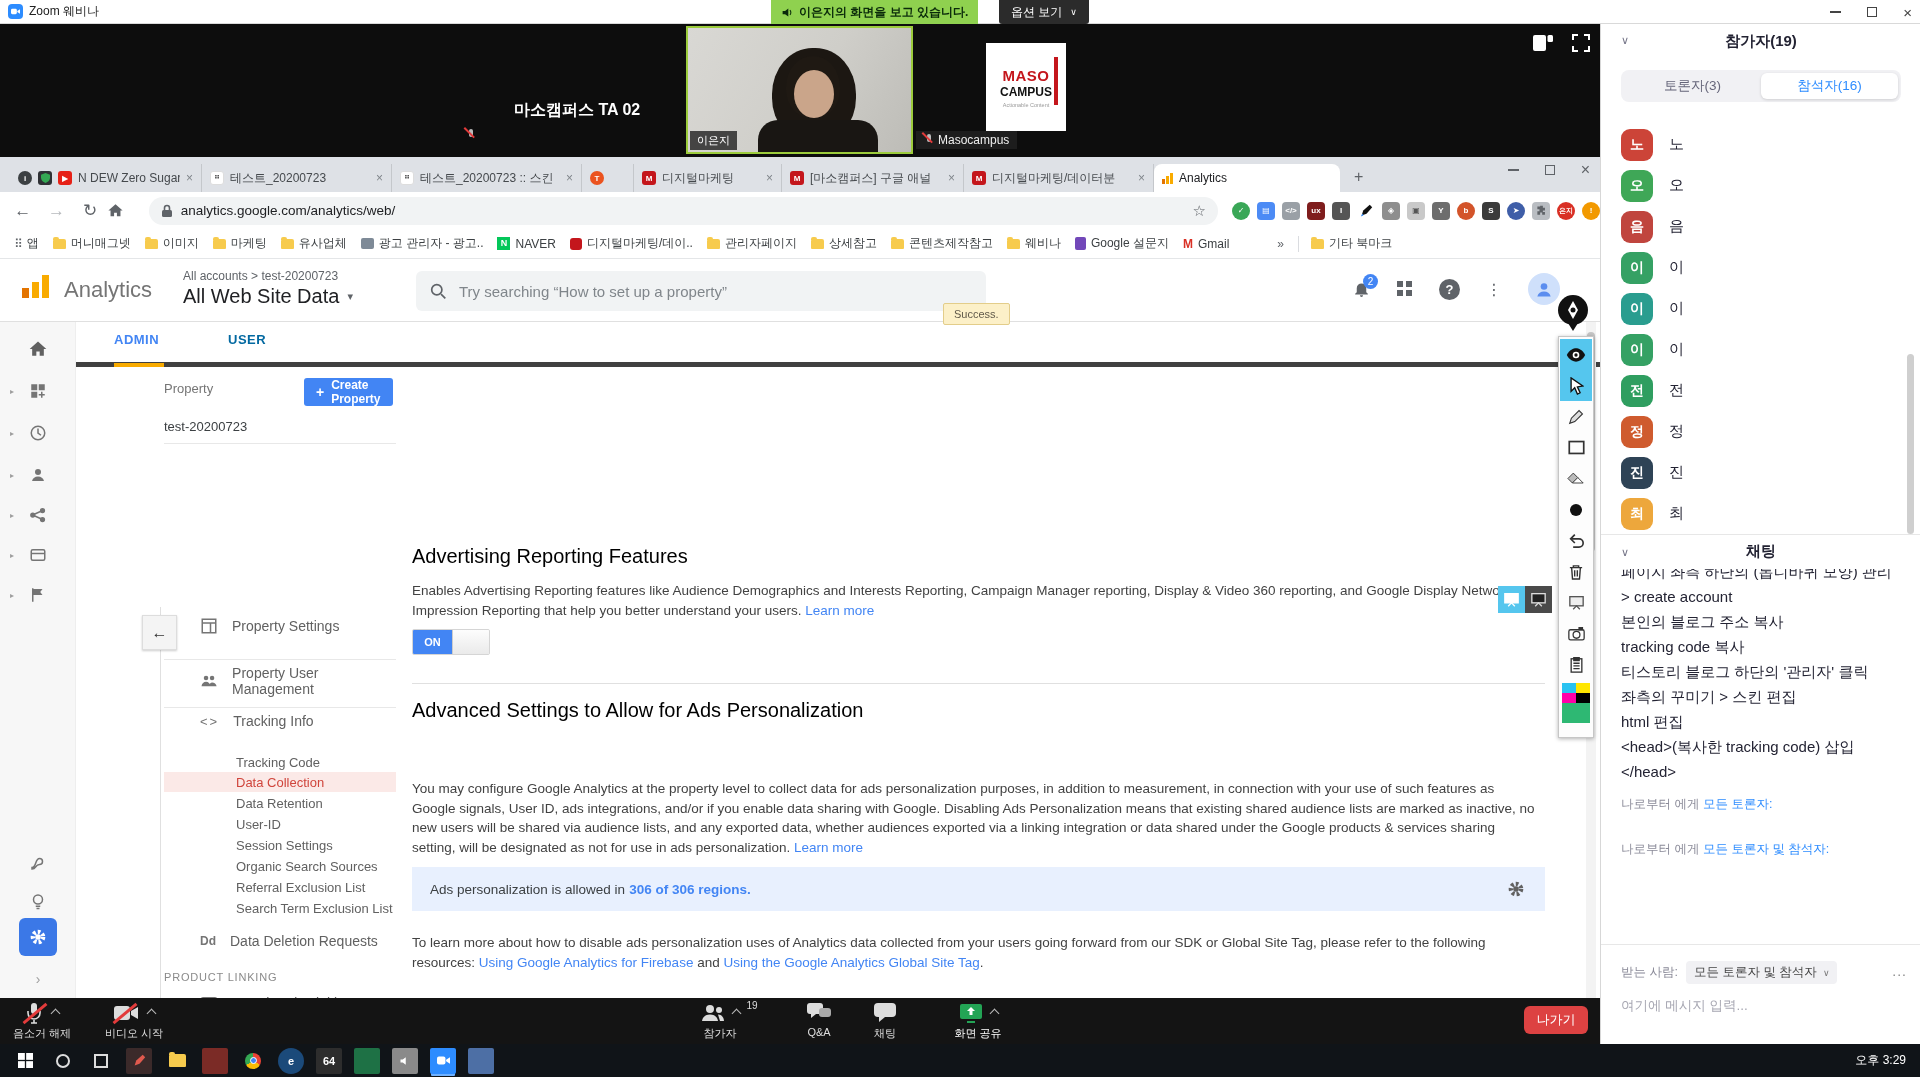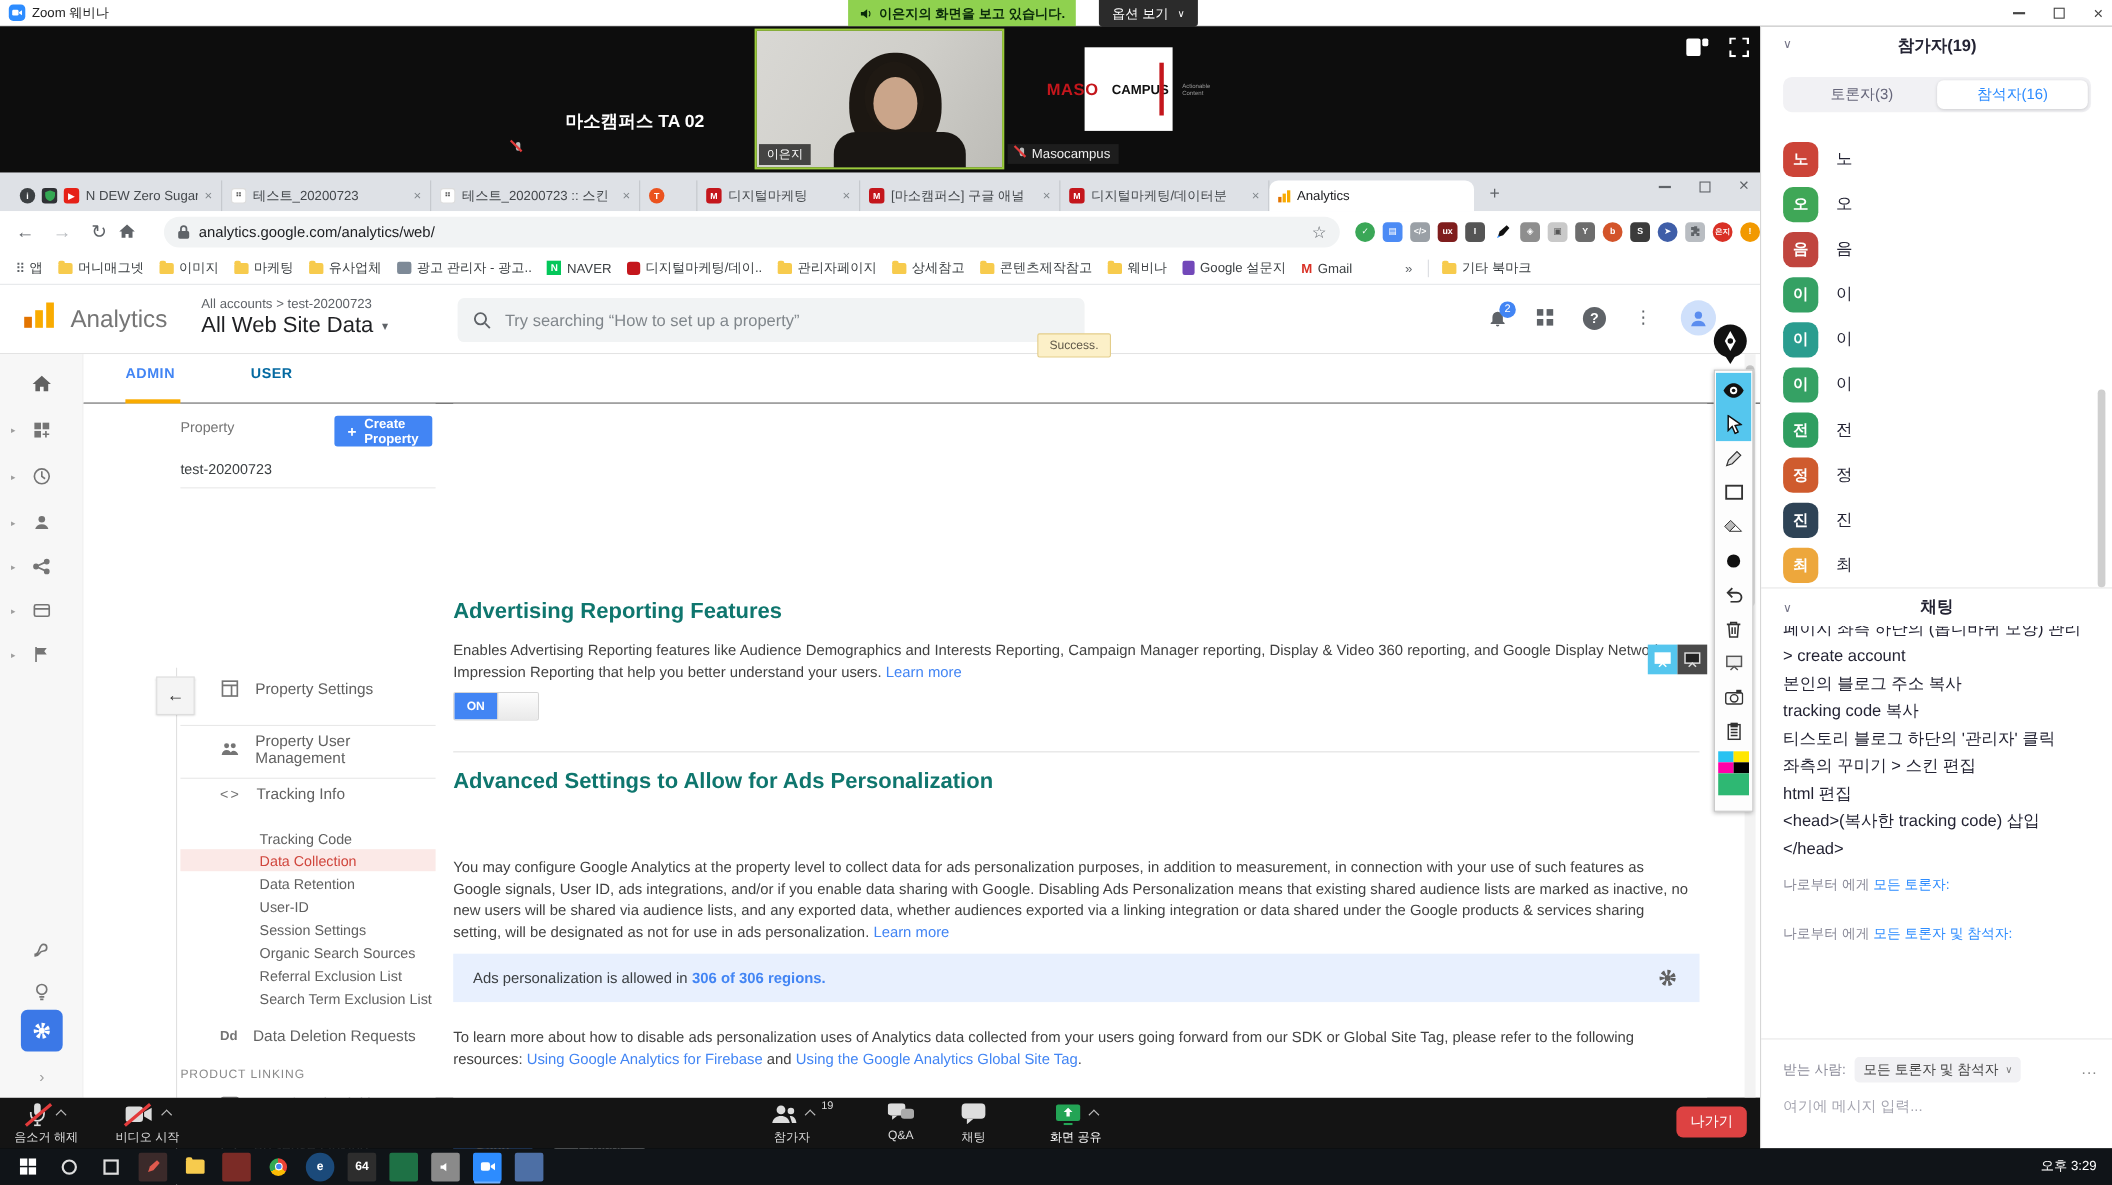--- a/index.html
+++ b/index.html
@@ -16,21 +16,21 @@
 .zwin{position:absolute;right:8px;top:0;height:24px;display:flex;align-items:center;gap:26px;color:#444}
 
 .vstrip{position:absolute;left:0;top:24px;width:1600px;height:133px;background:#0d0d0d}
 .vname{position:absolute;left:514px;top:76px;color:#fff;font-size:16px;font-weight:bold}
 .vtile{position:absolute;left:686px;top:2px;width:227px;height:128px;border:2px solid #9ccc3c;background:linear-gradient(120deg,#d9d8d4 0%,#cfcec9 55%,#bdbcb7 100%);overflow:hidden}
 .vtile .head{position:absolute;left:98px;top:28px;width:54px;height:62px;border-radius:50% 50% 46% 46%;background:#262019}
 .vtile .hair{position:absolute;left:84px;top:20px;width:84px;height:96px;border-radius:48%;background:#1c1712;z-index:0}
 .vtile .face{position:absolute;left:106px;top:42px;width:40px;height:48px;border-radius:50%;background:#caa58a;z-index:2}
 .vtile .body{position:absolute;left:70px;top:92px;width:120px;height:50px;border-radius:20px 20px 0 0;background:#191613;z-index:3}
 .vchip{position:absolute;left:2px;bottom:2px;background:rgba(20,20,20,.75);color:#fff;font-size:11px;padding:2px 7px;z-index:5}
-.mlogo{position:absolute;left:986px;top:19px;width:80px;height:76px;background:#fff;display:flex;flex-direction:row;align-items:center;justify-content:center;gap:12px}
+.mlogo{position:absolute;left:986px;top:19px;width:80px;height:88px;background:#fff;display:flex;flex-direction:column;align-items:center;justify-content:center;gap:1px}
 .mlogo .bar{position:absolute;right:8px;top:14px;width:4px;height:48px;background:#c4161c}
 .mlogo .l1{color:#c4161c;font-weight:900;font-size:15px;letter-spacing:.5px}
 .mlogo .l2{color:#111;font-weight:800;font-size:12px}
 .mlogo .l3{color:#999;font-size:5.5px;margin-top:2px}
 .mchip{position:absolute;left:916px;top:107px;display:flex;align-items:center;gap:4px;color:#eee;font-size:12px;background:#1d1d1d;padding:2px 8px}
 .micmute{position:relative;width:10px;height:14px}
 .micmute:before{content:"";position:absolute;left:3px;top:1px;width:4px;height:8px;border-radius:2px;background:#bbb}
 .micmute:after{content:"";position:absolute;left:-1px;top:-1px;width:14px;height:2px;background:#e23b3b;transform:rotate(45deg);transform-origin:left top}
 .viewicons{position:absolute;left:1532px;top:10px;display:flex;gap:18px}
 
@@ -62,32 +62,32 @@
 .crumb{position:absolute;left:183px;top:10px;font-size:12px;color:#5f6368}
 .viewsel{position:absolute;left:183px;top:26px;font-size:20px;color:#202124;display:flex;align-items:center;gap:8px}
 .gsearch{position:absolute;left:416px;top:12px;width:570px;height:40px;background:#f1f3f4;border-radius:6px;display:flex;align-items:center;padding:0 14px;gap:12px}
 .gsearch .ph{font-size:15px;color:#80868b}
 .gicons{position:absolute;right:40px;top:14px;display:flex;align-items:center;gap:26px;color:#5f6368}
 .toast{position:absolute;left:943px;top:146px;background:#fcf0c8;border:1px solid #e3cd8a;border-radius:2px;padding:4px 10px;font-size:11px;color:#60594a;z-index:9}
 .garail{position:absolute;left:0;top:165px;width:76px;height:676px;background:#f7f7f7;border-right:1px solid #eee}
 .rail-item{position:absolute;left:0;width:76px;height:34px;display:flex;align-items:center;justify-content:center;color:#757575}
 .rail-caret{position:absolute;left:10px;font-size:8px;color:#9e9e9e}
 .rail-gear{position:absolute;left:19px;width:38px;height:38px;border-radius:6px;background:#3b78e7;display:flex;align-items:center;justify-content:center}
-.admtabs{position:absolute;left:76px;top:165px;width:1524px;height:45px;background:#fff;border-bottom:1px solid #404040}
+.admtabs{position:absolute;left:76px;top:165px;width:1524px;height:45px;background:#fff;border-bottom:5px solid #404040}
 .admtab{position:absolute;top:10px;font-size:13px;font-weight:bold;letter-spacing:.5px}
 .admunder{position:absolute;left:38px;top:41px;width:50px;height:4px;background:#f9ab00}
 .propcol{position:absolute;left:76px;top:210px;width:320px;height:631px;background:#fff}
 .pc-row{position:absolute;display:flex;align-items:center;gap:14px;color:#616161;font-size:14px}
 .pc-sub{position:absolute;left:160px;font-size:13px;color:#616161}
 .pc-div{position:absolute;left:88px;width:232px;height:1px;background:#e8e8e8}
 .vline{position:absolute;left:84px;top:240px;width:1px;height:580px;background:#e0e0e0}
 .backbtn{position:absolute;left:66px;top:248px;width:35px;height:35px;background:#f4f4f4;border:1px solid #ddd;box-shadow:0 1px 2px rgba(0,0,0,.2);display:flex;align-items:center;justify-content:center;font-size:16px;color:#333;z-index:3}
 .createbtn{position:absolute;left:140px;top:-3px;height:28px;background:#4285f4;border-radius:3px;color:#fff;font-size:12px;font-weight:bold;display:flex;align-items:center;gap:7px;padding:0 12px}
 .gamain{position:absolute;left:412px;top:210px;width:1140px;height:631px;background:#fff}
-.h20{font-size:20px;color:#0f766e;font-weight:700}
+.h20{font-size:20px;color:#000000;font-weight:400}
 .p13{font-size:13.5px;color:#424242;line-height:1.45;width:1125px}
 .lnk{color:#4285f4;cursor:pointer}
 .toggle{position:absolute;left:0;top:262px;width:78px;height:26px;border:1px solid #d5d5d5;border-radius:2px;display:flex;overflow:hidden;box-shadow:inset 0 1px 2px rgba(0,0,0,.1)}
 .toggle .on{width:40px;background:#4285f4;color:#fff;font-size:11px;font-weight:bold;display:flex;align-items:center;justify-content:center}
 .toggle .knob{width:38px;background:linear-gradient(#fdfdfd,#eaeaea);border-left:1px solid #ccc}
 .infobox{position:absolute;left:0;top:500px;width:1133px;height:44px;background:#e8f0fe;display:flex;align-items:center;padding:0 18px;font-size:13.5px;color:#3c4043}
 .btn-save{position:absolute;left:0;top:662px;width:72px;height:30px;background:#4285f4;border-radius:3px;color:#fff;font-size:13px;font-weight:bold;display:flex;align-items:center;justify-content:center;box-shadow:0 1px 2px rgba(0,0,0,.25)}
 .btn-cancel{position:absolute;left:92px;top:662px;width:82px;height:30px;background:#fff;border:1px solid #d4d4d4;border-radius:3px;color:#444;font-size:13px;display:flex;align-items:center;justify-content:center}
 .mscroll{position:absolute;left:1586px;top:165px;width:10px;height:676px;background:#f3f3f3}
 .mscroll .thumb{position:absolute;left:1px;top:10px;width:8px;height:220px;background:#c5c5c5;border-radius:4px}

